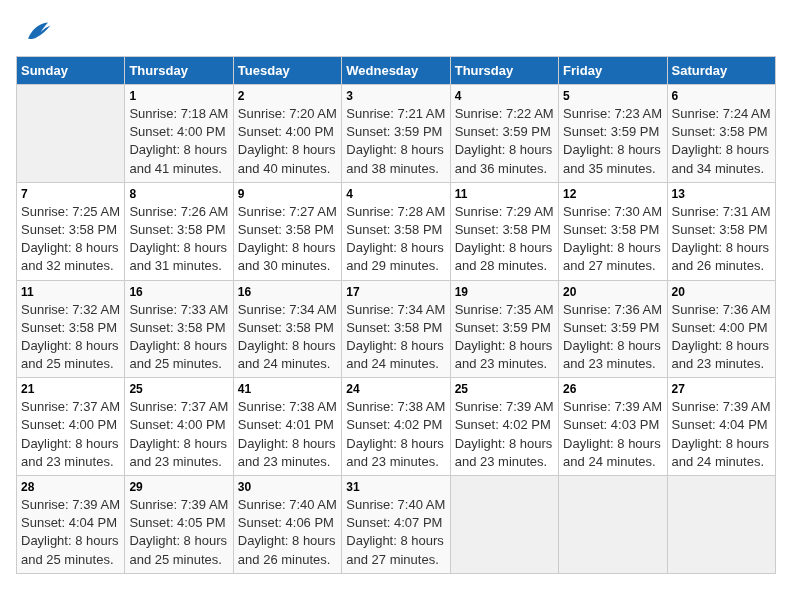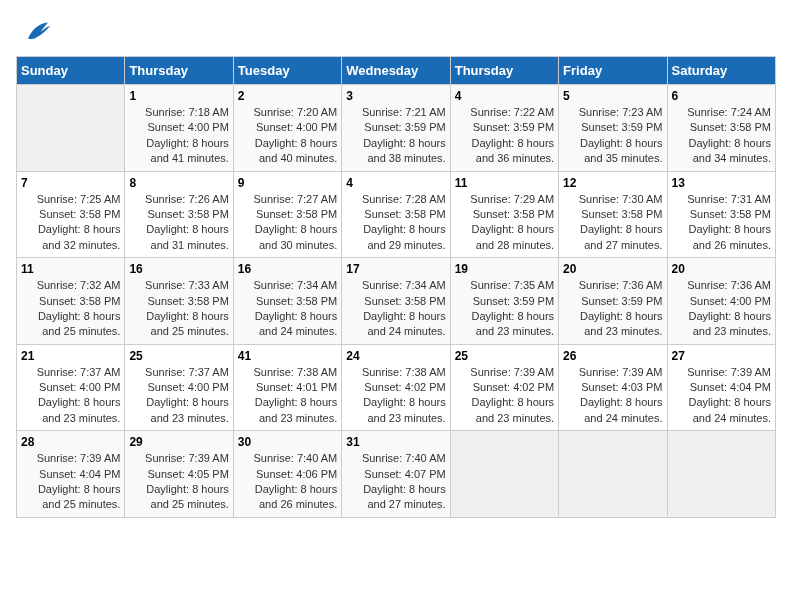--- a/index.html
+++ b/index.html
@@ -67,24 +67,23 @@
       height: 80px;
       width: calc(100% / 7);
     }
     .day-num {
       font-weight: bold;
       font-size: 12px;
       margin-bottom: 2px;
       display: block;
     }
     .cell-info {
-      font-size: 11px;
+      font-size: 13px;
       color: #333;
       line-height: 1.4;
-      text-align: right;
     }
     tbody tr:nth-child(odd) td {
       background-color: #f9f9f9;
     }
     tbody tr:nth-child(even) td {
       background-color: #fff;
     }
     .empty-cell {
       background-color: #f0f0f0 !important;
     }

